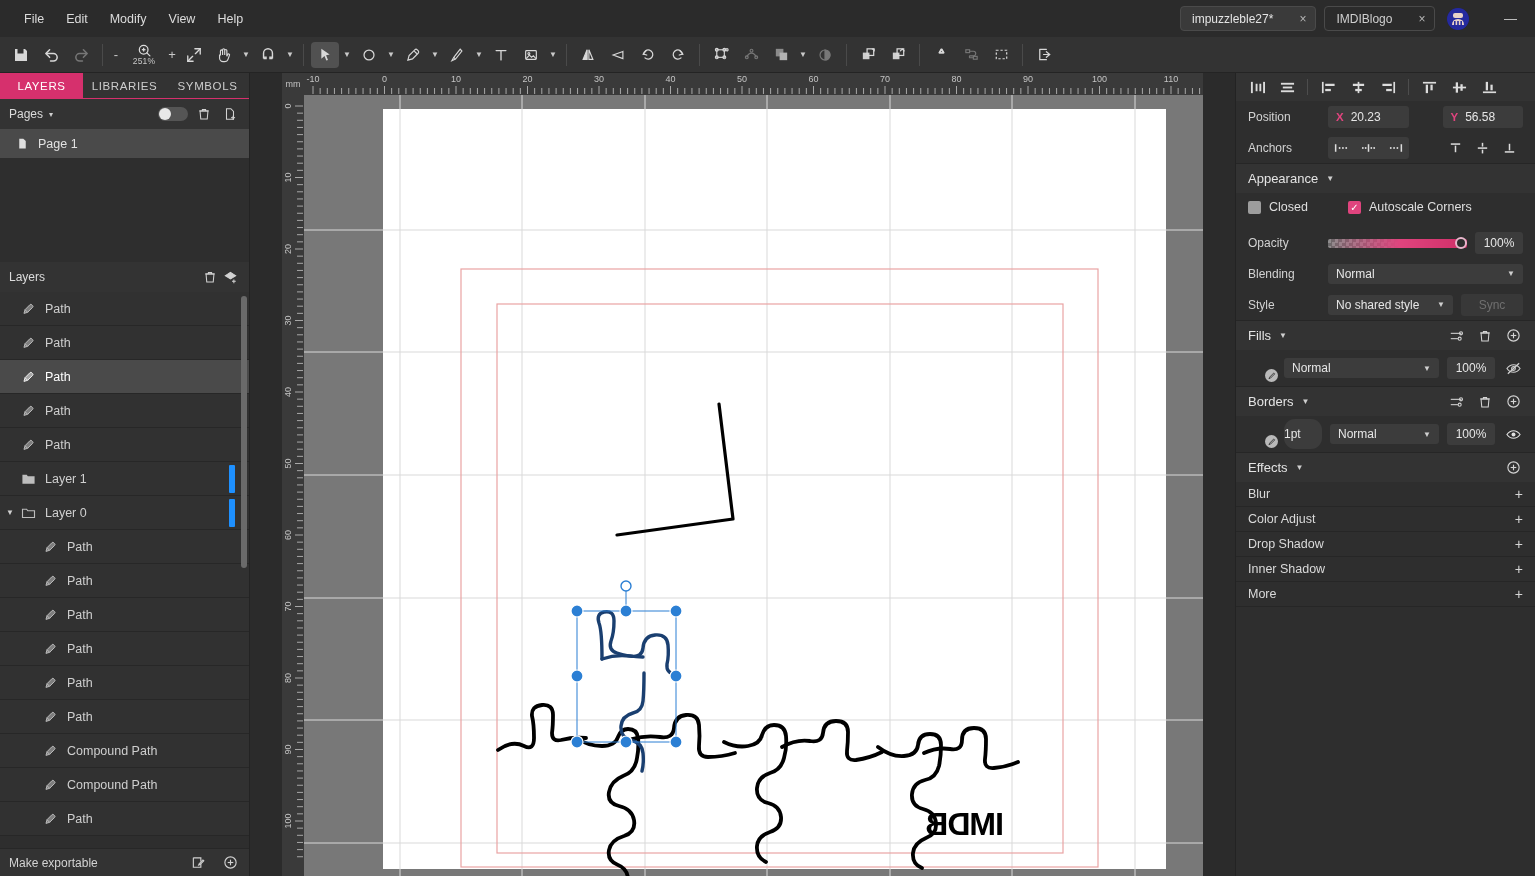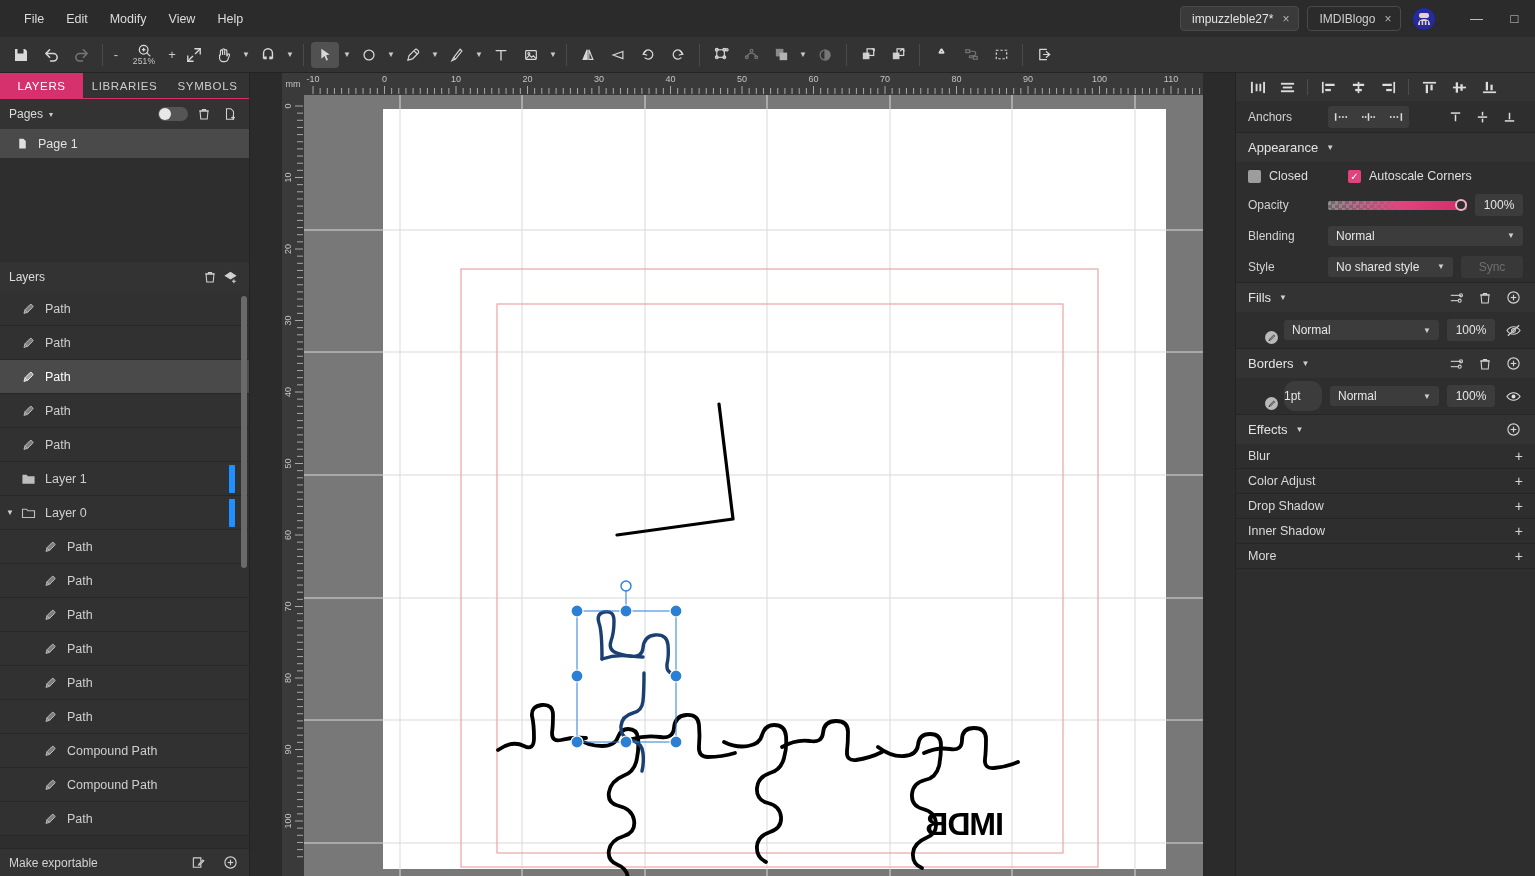--- a/index.html
+++ b/index.html
@@ -18,21 +18,21 @@
     height: 37px; background: #2b2b2b; display: flex; align-items: center;
     flex: 0 0 37px; position: relative;
   }
   .menubar { display: flex; align-items: center; padding-left: 14px; gap: 2px; }
   .menu-item {
     font-size: 12.5px; color: #dcdcdc; padding: 4px 10px; border-radius: 3px; cursor: default;
   }
 
   .tabs-area { position: absolute; left: 1180px; top: 0; height: 37px; display: flex; align-items: center; gap: 8px; }
   .doc-tab {
-    display: flex; align-items: center; gap: 9px; height: 25px;
+    display: flex; align-items: center; gap: 26px; height: 25px;
     padding: 0 9px 0 11px; border-radius: 4px; font-size: 12px;
     background: #3a3a3a; color: #e4e4e4; border: 1px solid #4a4a4a;
   }
   .doc-tab.inactive { background: transparent; border-color: #4a4a4a; color: #cfcfcf; }
   .tab-close { font-size: 12px; color: #b5b5b5; line-height: 1; }
   .app-avatar {
     width: 22px; height: 22px; border-radius: 50%;
     background: radial-gradient(circle at 50% 35%, #2b2fa8 0%, #1c1f7a 70%);
     display: flex; align-items: center; justify-content: center; overflow: hidden;
     margin-left: 4px;
@@ -193,21 +193,21 @@
   }
   .section-hdr .spacer { flex: 1; }
   .hdr-icon { width: 20px; height:20px; display:flex; align-items:center; justify-content:center; color:#d4d4d4;}
   .tri { font-size: 8px; color: #cfcfcf; }
 
   .checkrow { height: 28px; display:flex; align-items:center; padding: 0 12px; gap:8px; font-size:12.5px; color:#dfdfdf;}
   .cbox { width: 13px; height: 13px; border-radius: 2px; background: #9d9d9d; }
   .cbox.on { background: #e0447e; display:flex; align-items:center; justify-content:center; color:#fff; font-size:10px;}
   .checkrow .gap { width: 24px; }
 
-  .sliderrow { height: 30px; display:flex; align-items:center; padding: 0 12px; gap:8px;}
+  .sliderrow { height: 30px; display:flex; align-items:center; padding: 0 12px; gap:8px;margin-top:7px;}
   .slider-track {
     flex: 1; height: 9px; border-radius: 2px; position: relative;
     background: linear-gradient(to right, rgba(224,68,126,0) 0%, rgba(224,68,126,1) 52%, #cf2f68 100%),
                 repeating-conic-gradient(#6a6a6a 0% 25%, #8d8d8d 0% 50%) 0 0/7px 7px;
   }
   .slider-knob {
     position:absolute; right: 0px; top: -2px; width: 12px; height: 12px; border-radius: 50%;
     background: #2e2e2e; border: 2px solid #e8b7cc;
   }
   .numbox {
@@ -1151,20 +1151,32 @@
                 <rect x="2" y="12.2" width="14" height="1.8"></rect>
                 <rect x="5" y="2" width="2.4" height="9"></rect>
                 <rect x="10" y="5" width="2.4" height="6"></rect>
               </svg>
           </div>
         </div>
       </div>
 
       <div class="insp-body">
 
+        <div class="prow">
+          <div class="plabel">Position</div>
+          <div class="field">
+            <span class="fkey">X</span>
+            <span>20.23</span>
+          </div>
+          <div class="link-btn" style="visibility:hidden"></div>
+          <div class="field">
+            <span class="fkey">Y</span>
+            <span>56.58</span>
+          </div>
+        </div>
 
 
 
         <div class="prow">
           <div class="plabel">Anchors</div>
           <div class="seg">
             <div class="sbtn">
               <svg width="17" height="12" viewBox="0 0 18 12" fill="currentColor">
                   <rect x="2" y="2" width="1.6" height="8"></rect>
                   <circle cx="7" cy="6" r="1"></circle>

